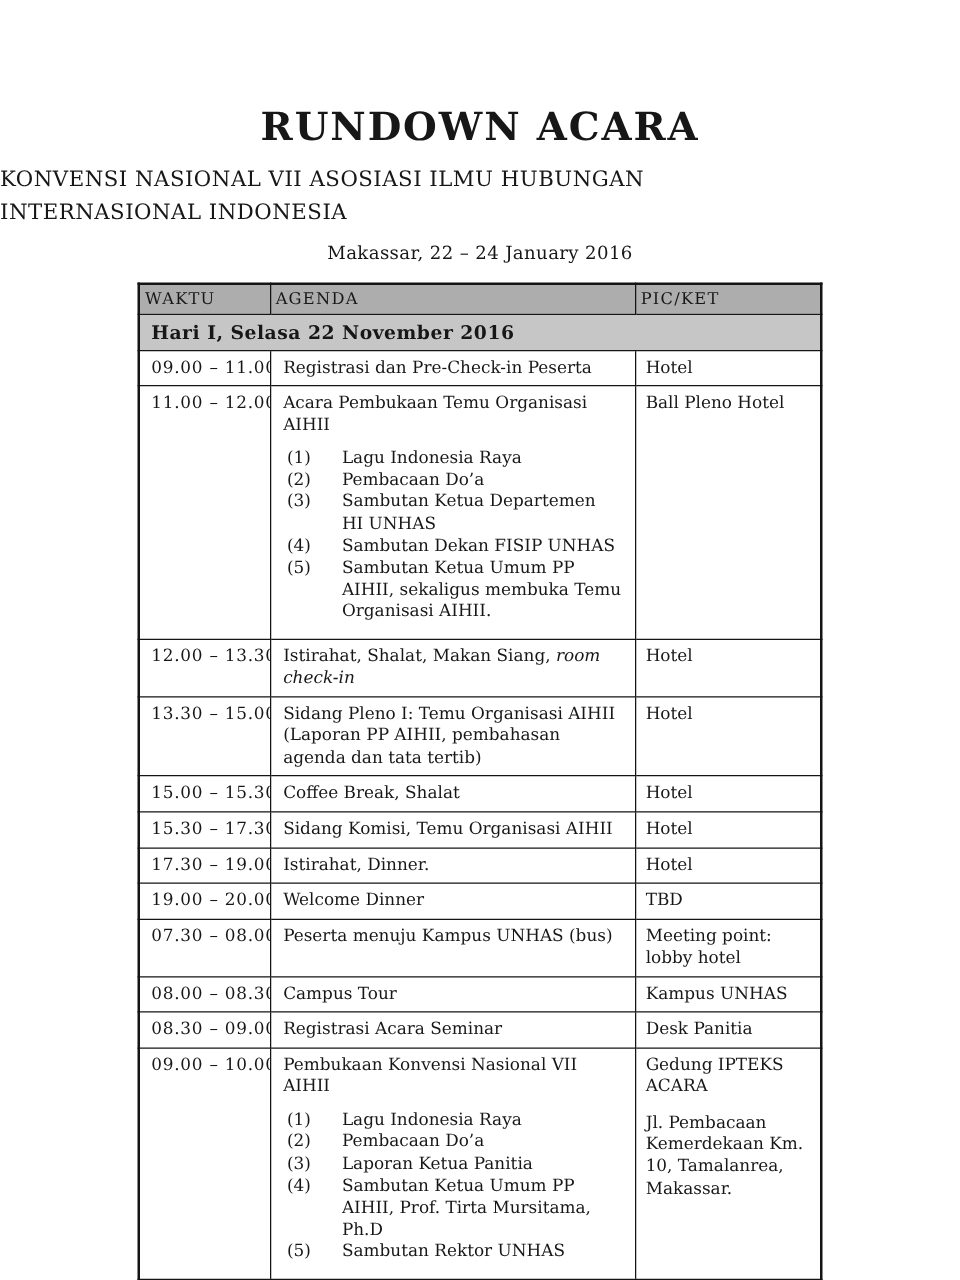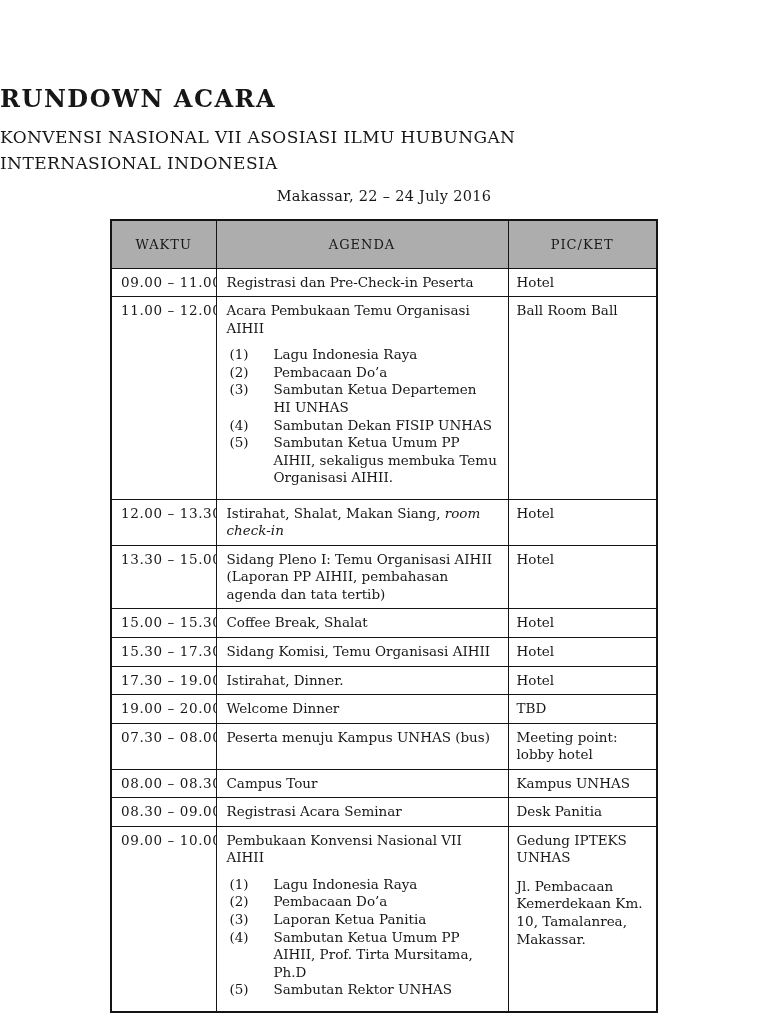--- a/index.html
+++ b/index.html
@@ -11,22 +11,22 @@
     width: 768px;
     height: 1024px;
     overflow: hidden;
     font-family: "DejaVu Serif", "Liberation Serif", serif;
     color: #171717;
   }
   .doc {
     padding-top: 87px;
   }
   .title {
-    text-align: left;
-    font-size: 24px;
+    text-align: center;
+    font-size: 31px;
     font-weight: bold;
     letter-spacing: 1.5px;
     line-height: 1;
     margin: 0;
   }
   .subtitle {
     text-align: left;
     font-size: 17px;
     letter-spacing: 0.4px;
     margin-top: 13px;
@@ -52,22 +52,22 @@
   th, td {
     border: 1.5px solid #141414;
     vertical-align: top;
     overflow: hidden;
   }
   th.colhead {
     background: #adadad;
     font-weight: normal;
     font-size: 13px;
     letter-spacing: 1px;
-    text-align: center;
-    padding: 16px 4px;
+    text-align: left;
+    padding: 4px 4px;
   }
   td.section-cell {
     background: #c6c6c6;
     font-weight: bold;
     font-size: 15px;
     letter-spacing: 0.4px;
     padding: 5px 9px 5px 9px;
     line-height: 1.2;
   }
   td.time-cell {
@@ -104,36 +104,39 @@
 </style>
 </head>
 <body>
 
 <div class="doc">
   <h1 class="title">RUNDOWN ACARA</h1>
   <div class="subtitle">
     <span class="line">KONVENSI NASIONAL VII ASOSIASI ILMU HUBUNGAN</span>
     <span class="line">INTERNASIONAL INDONESIA</span>
   </div>
-  <div class="docdate">Makassar, 22 – 24 July 2016</div>
+  <div class="docdate">Makassar, 22 – 24 January 2016</div>
 
   <table class="schedule">
     <colgroup>
       <col class="c-time">
         <col class="c-agenda">
         <col class="c-pic">
     </colgroup>
     <thead>
       <tr>
         <th class="colhead">WAKTU</th>
         <th class="colhead">AGENDA</th>
         <th class="colhead">PIC/KET</th>
       </tr>
     </thead>
     <tbody>
+  <tr>
+    <td class="section-cell" colspan="3">Hari I, Selasa 22 November 2016</td>
+  </tr>
 
   <tr>
     <td class="time-cell">09.00 – 11.00</td>
     <td class="agenda-cell">
       <p>Registrasi dan Pre-Check-in Peserta</p>
 
     </td>
     <td class="pic-cell">
             <p>Hotel</p>
           </td>
@@ -160,21 +163,21 @@
                 <span class="num">(4)</span>
                 <span class="itx">Sambutan Dekan FISIP UNHAS</span>
               </li>
               <li>
                 <span class="num">(5)</span>
                 <span class="itx">Sambutan Ketua Umum PP AIHII, sekaligus membuka Temu Organisasi AIHII.</span>
               </li>
             </ul>
     </td>
     <td class="pic-cell">
-            <p>Ball Room Ball</p>
+            <p>Ball Pleno Hotel</p>
           </td>
   </tr>
 
   <tr>
     <td class="time-cell">12.00 – 13.30</td>
     <td class="agenda-cell">
       <p>Istirahat, Shalat, Makan Siang, <em>room check-in</em></p>
 
     </td>
     <td class="pic-cell">
@@ -292,20 +295,20 @@
                 <span class="num">(4)</span>
                 <span class="itx">Sambutan Ketua Umum PP AIHII, Prof. Tirta Mursitama, Ph.D</span>
               </li>
               <li>
                 <span class="num">(5)</span>
                 <span class="itx">Sambutan Rektor UNHAS</span>
               </li>
             </ul>
     </td>
     <td class="pic-cell">
-            <p>Gedung IPTEKS UNHAS</p>
+            <p>Gedung IPTEKS ACARA</p>
             <p>Jl. Pembacaan Kemerdekaan Km. 10, Tamalanrea, Makassar.</p>
           </td>
   </tr>
 
 </tbody>
   </table>
 </div>
 
 </body></html>

